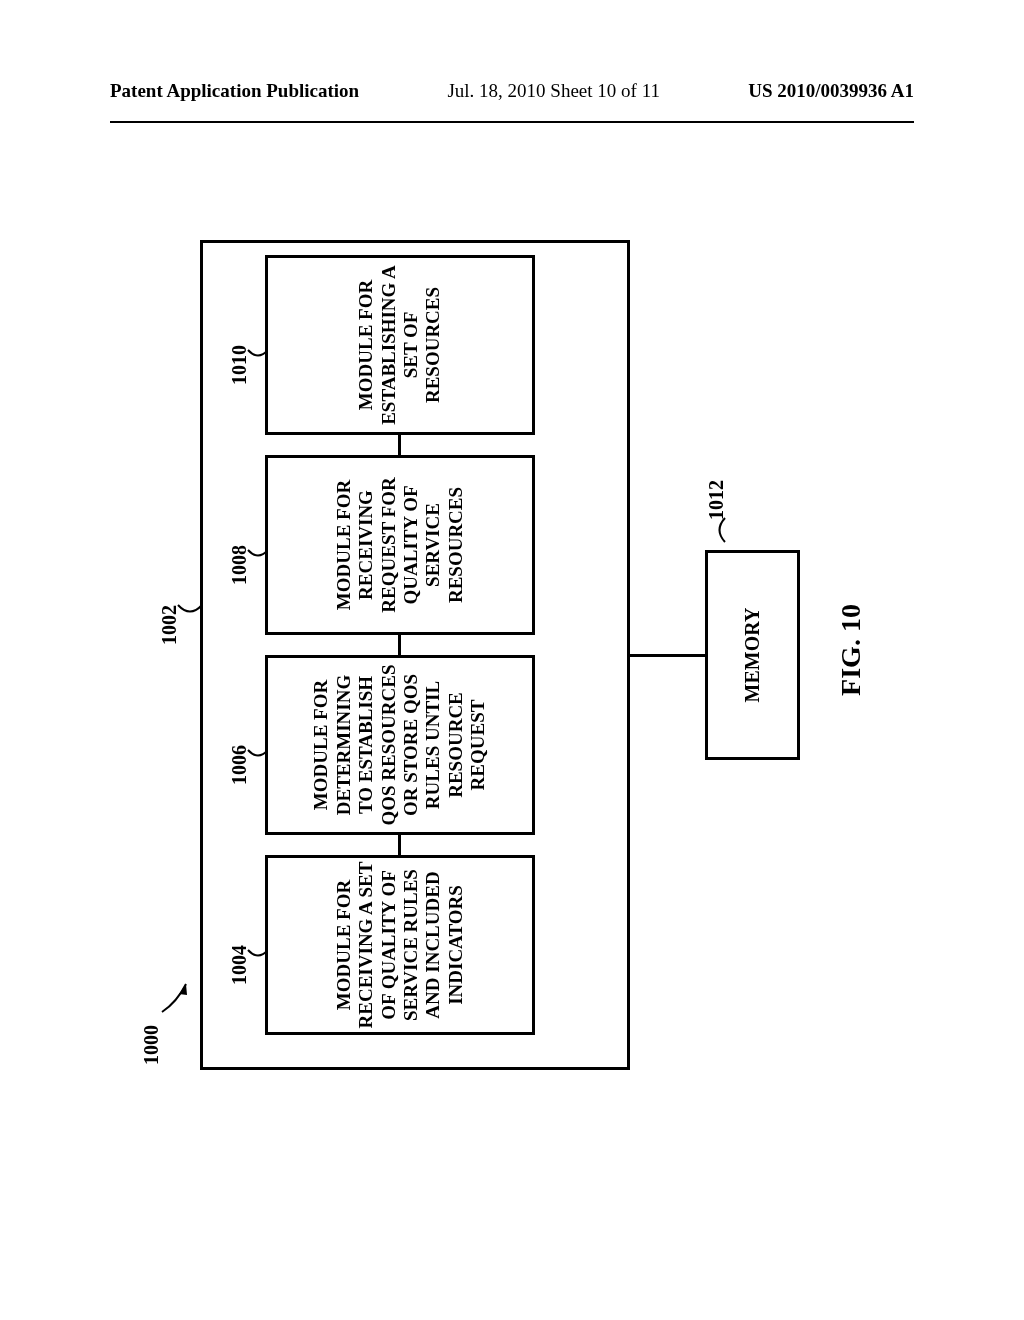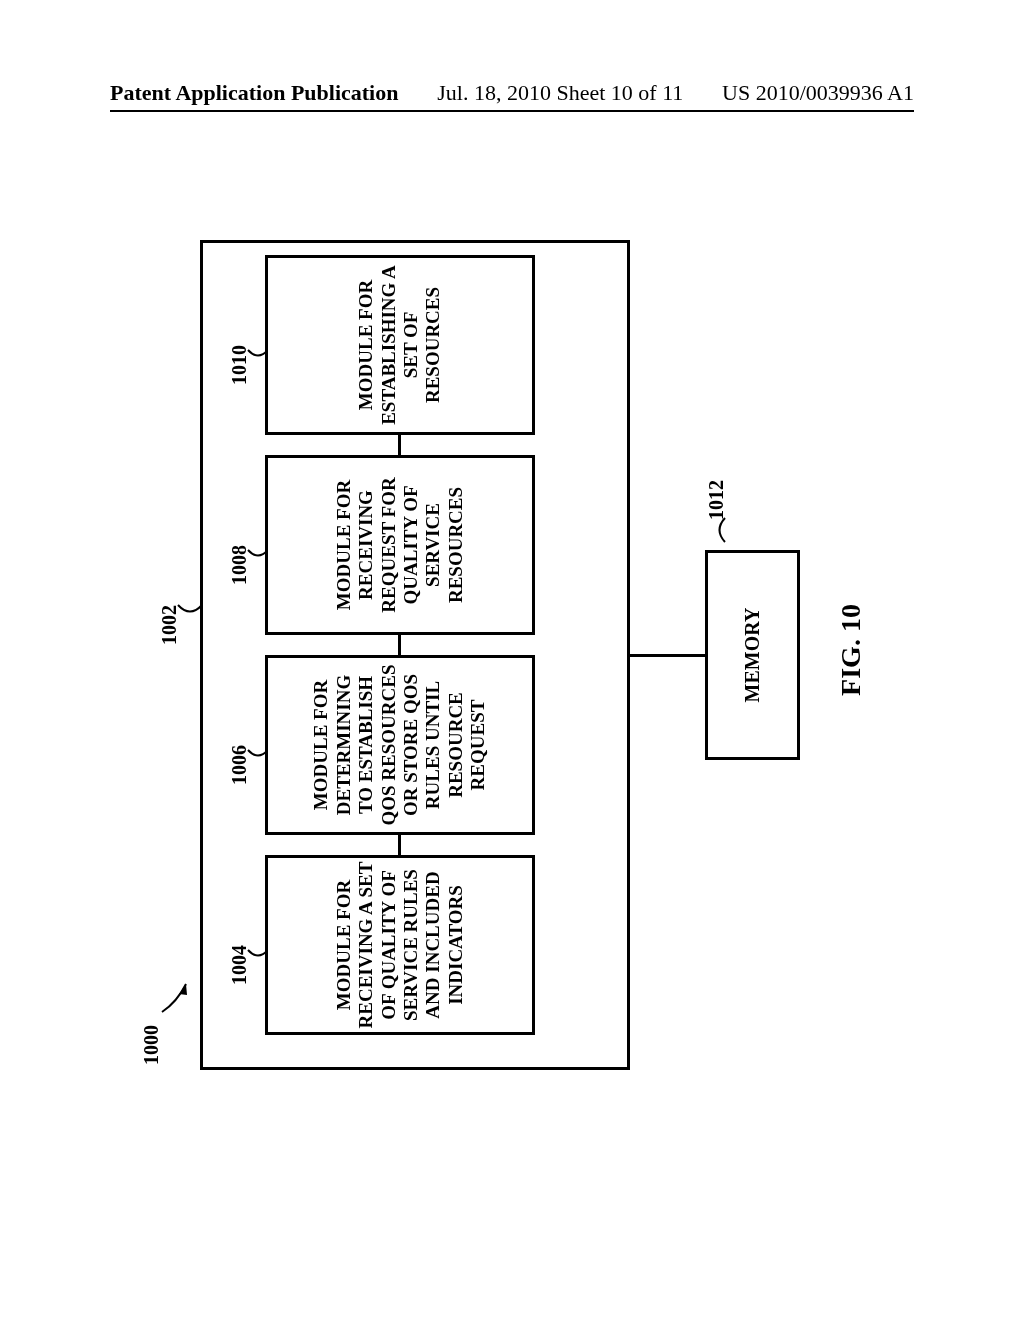--- a/index.html
+++ b/index.html
@@ -11,27 +11,27 @@
     position: relative;
     color: #000;
   }
   .header {
     position: absolute;
     top: 80px;
     left: 110px;
     right: 110px;
     display: flex;
     justify-content: space-between;
-    font-size: 22px;
+    font-size: 19px;
     border-bottom: 2px solid #000;
-    padding-bottom: 4px;
+    padding-bottom: 19px;
   }
   .header .left { font-weight: bold; }
   .header .mid { font-weight: normal; }
-  .header .right { font-weight: normal; }
+  .header .right { font-weight: bold; }
 
   .figure-area {
     position: absolute;
     top: 160px;
     left: 100px;
     width: 810px;
     height: 980px;
   }
 
   

